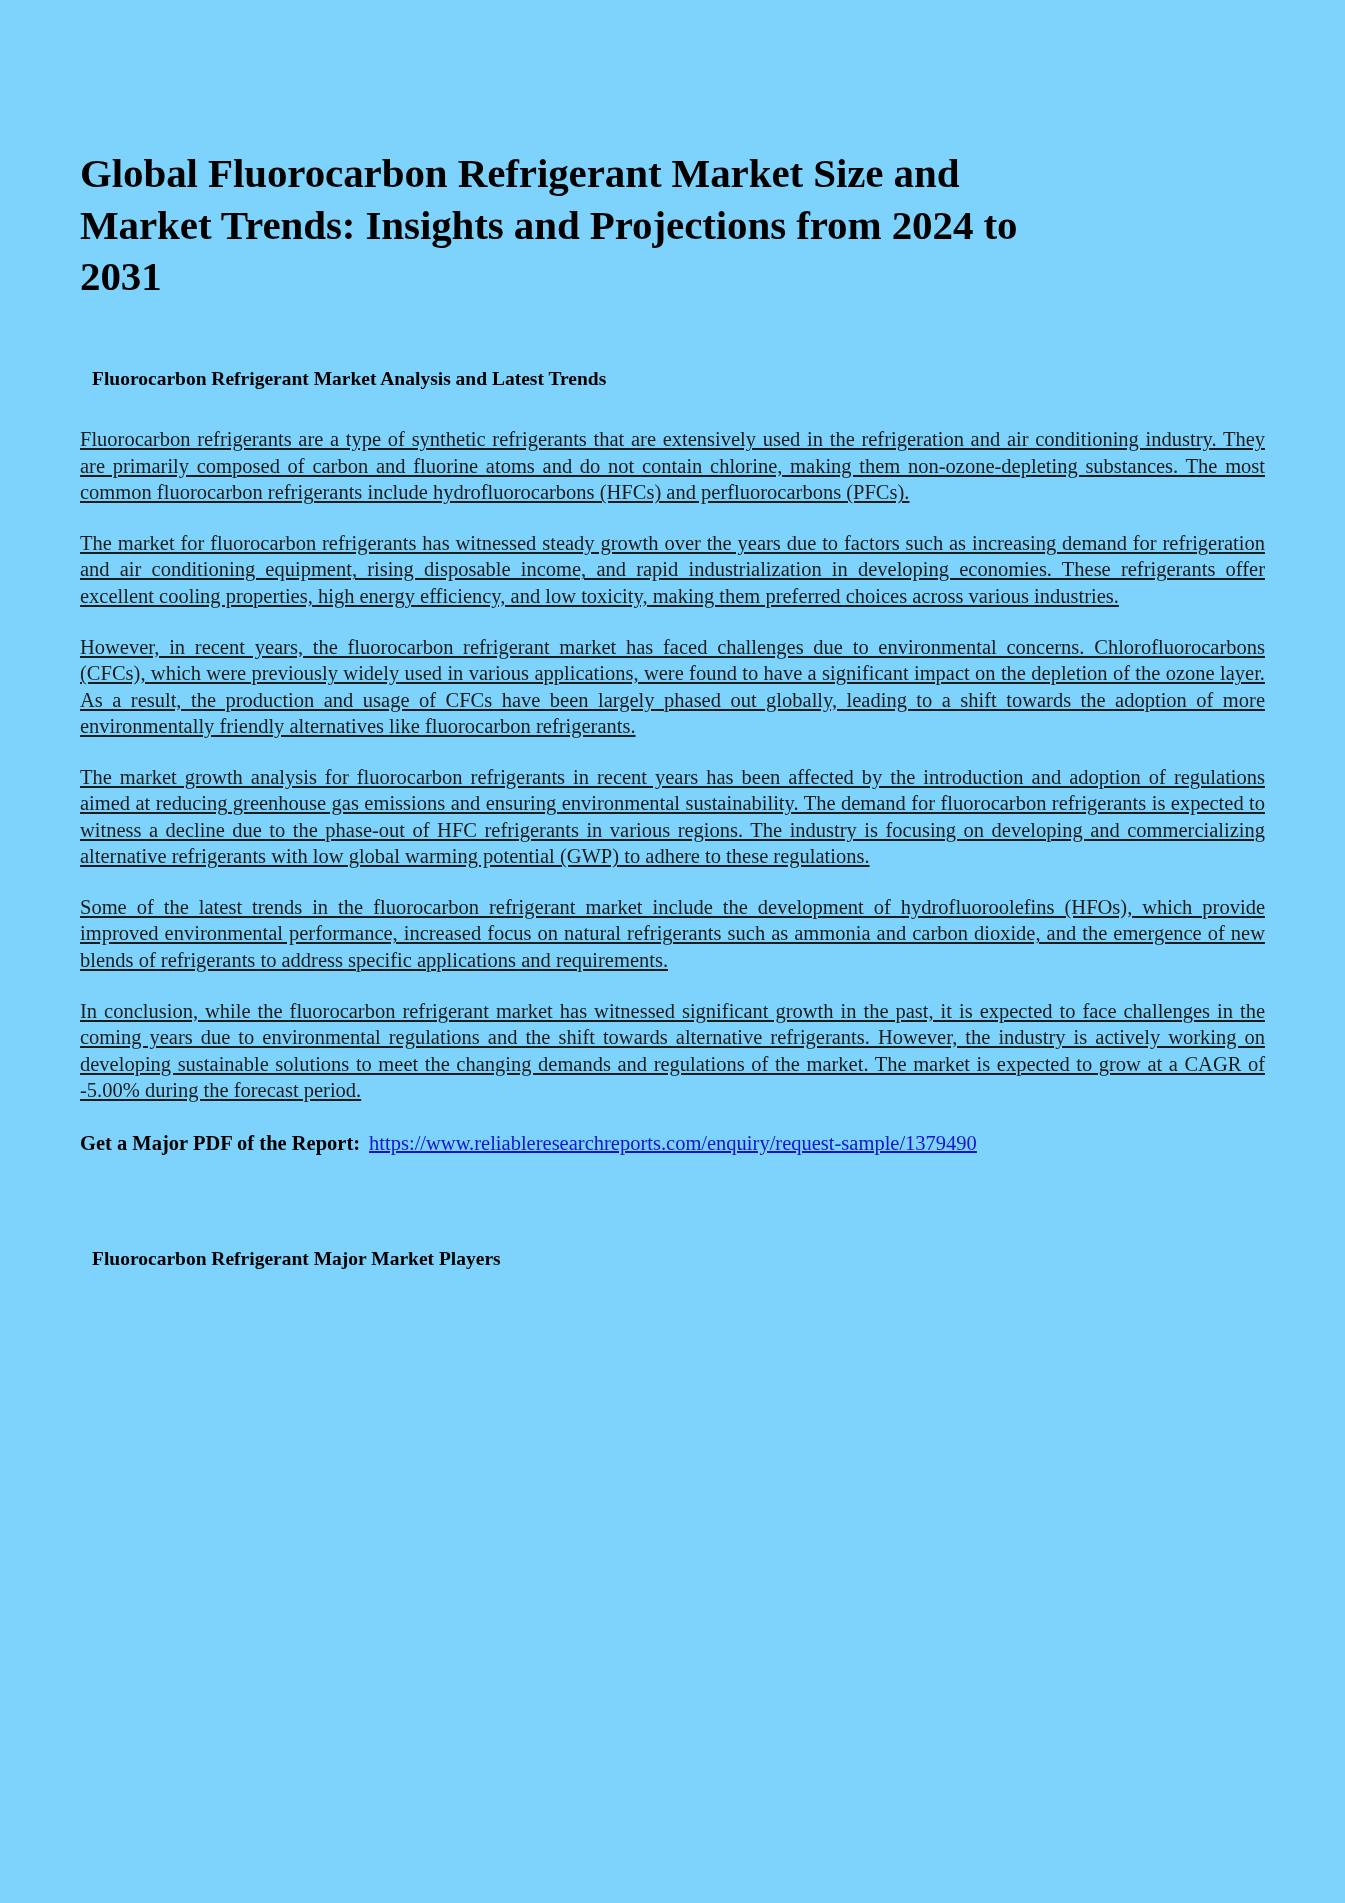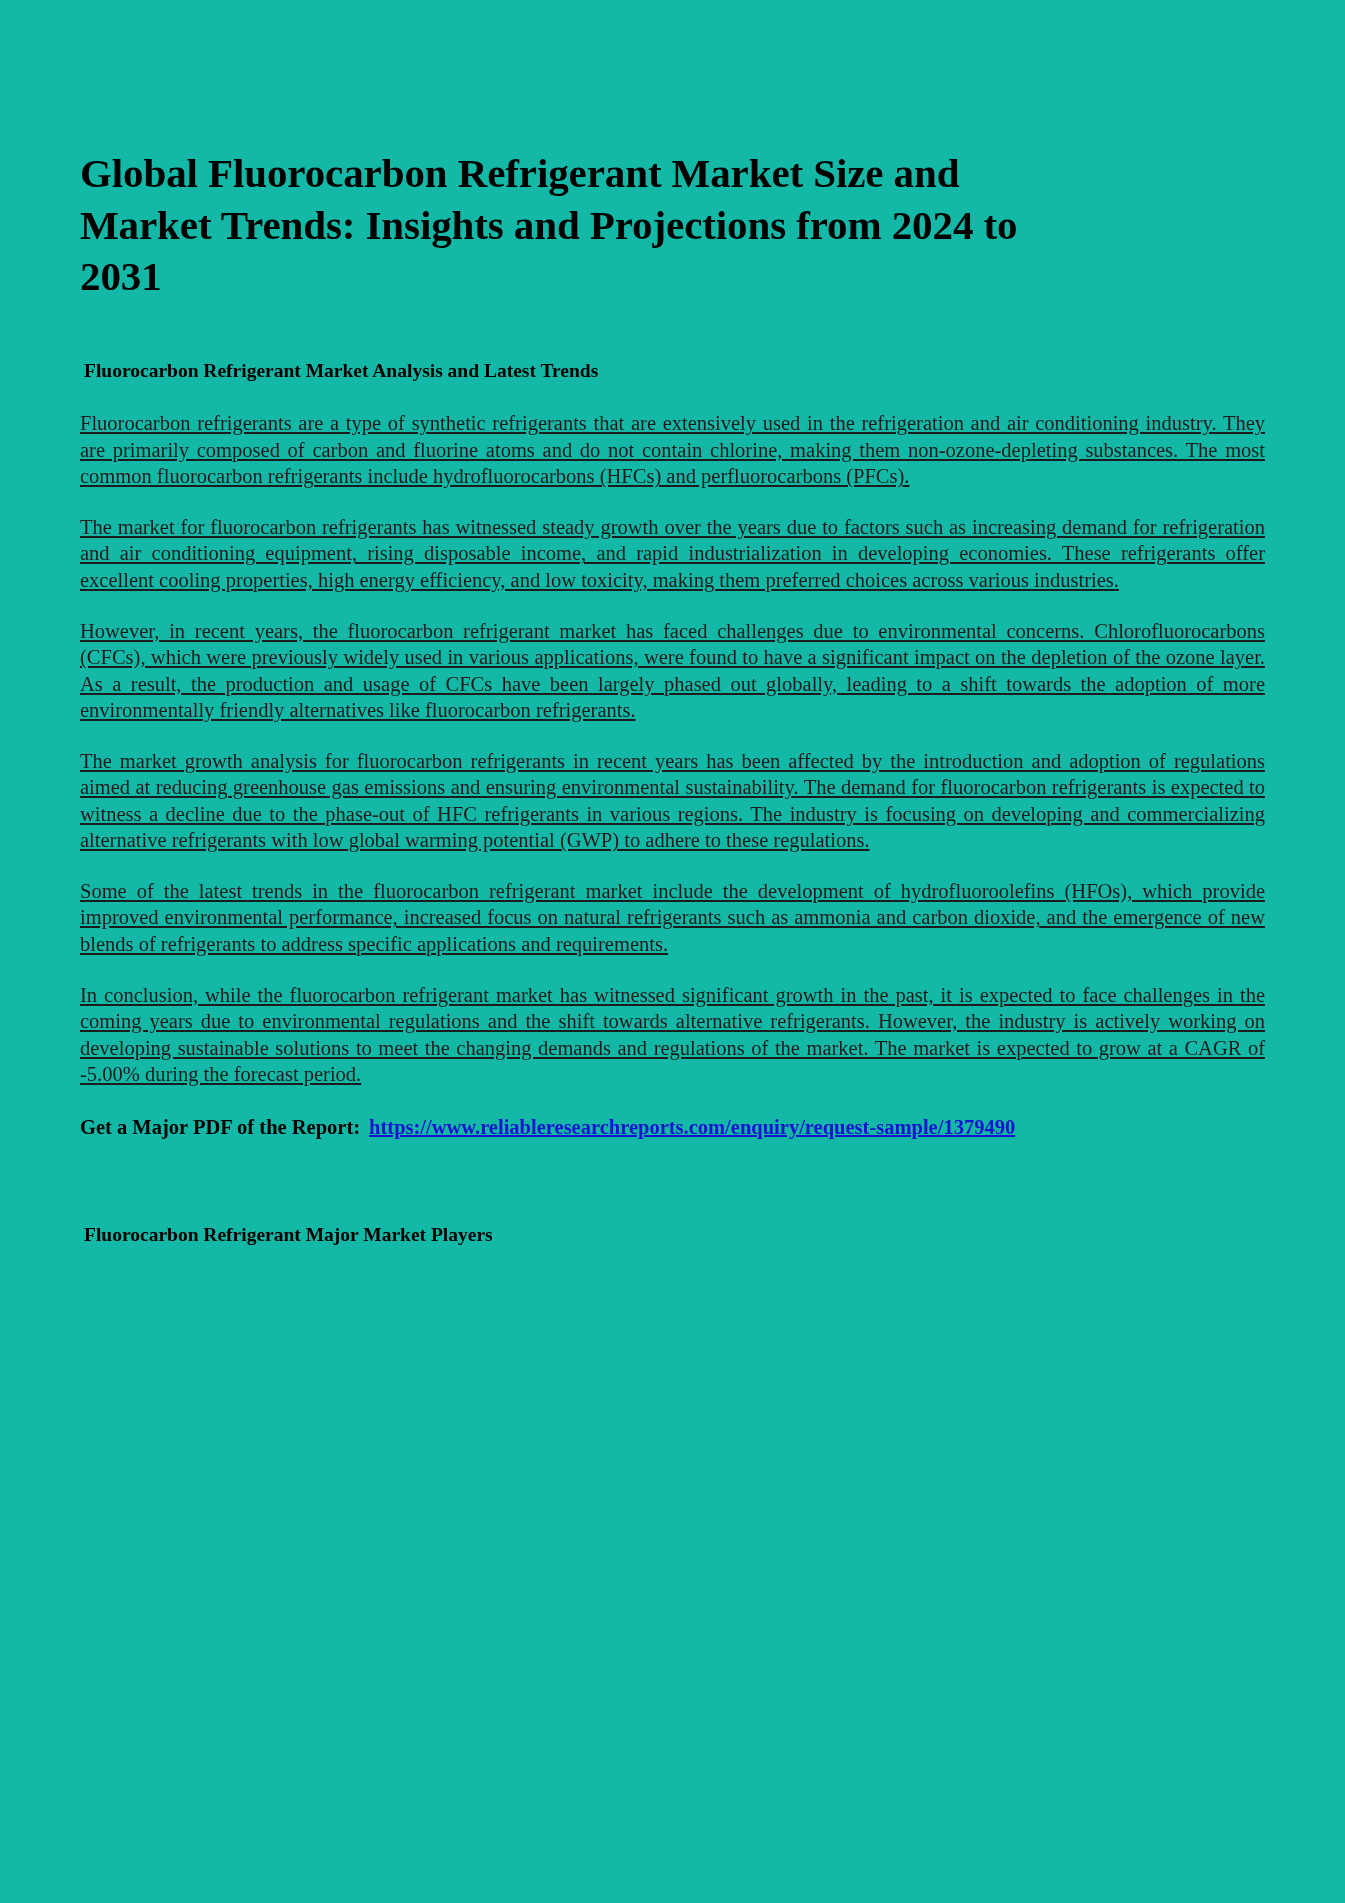--- a/index.html
+++ b/index.html
@@ -11,21 +11,21 @@
     width: 1345px;
     height: 1903px;
     font-family: "Liberation Serif", "DejaVu Serif", serif;
     color: #1a1a1a;
     overflow: hidden;
   }
   .page {
     position: relative;
     width: 1345px;
     height: 1903px;
-    background: #14b8a6;
+    background: #7dd3fc;
     box-sizing: border-box;
     padding: 0;
   }
   .content {
     position: absolute;
     left: 80px;
     top: 0;
     width: 1185px;
   }
   .doc-title {
@@ -35,21 +35,21 @@
     margin: 0;
     padding-top: 148px;
     letter-spacing: -0.1px;
     color: #000000;
     max-width: 960px;
   }
   .section-heading {
     font-size: 19.5px;
     font-weight: bold;
     line-height: 1.35;
-    margin: 4px;
+    margin: 12px;
     color: #000000;
   }
   .heading-analysis {
     padding-top: 51px;
   }
   .heading-players {
     padding-top: 78px;
     font-family: Liberation Serif, serif;
   }
   p.body-par {
@@ -73,21 +73,21 @@
   }
   .sample-label {
     font-weight: bold;
     color: #000000;
   }
   .sample-gap {
     display: inline-block;
     width: 9px;
   }
   .sample-link {
-    font-weight: bold;
+    font-weight: normal;
     color: #1414cf;
     text-decoration: underline;
     text-underline-offset: 1px;
     word-break: break-all;
     cursor: pointer;
   }
 </style>
 </head>
 <body>
 

